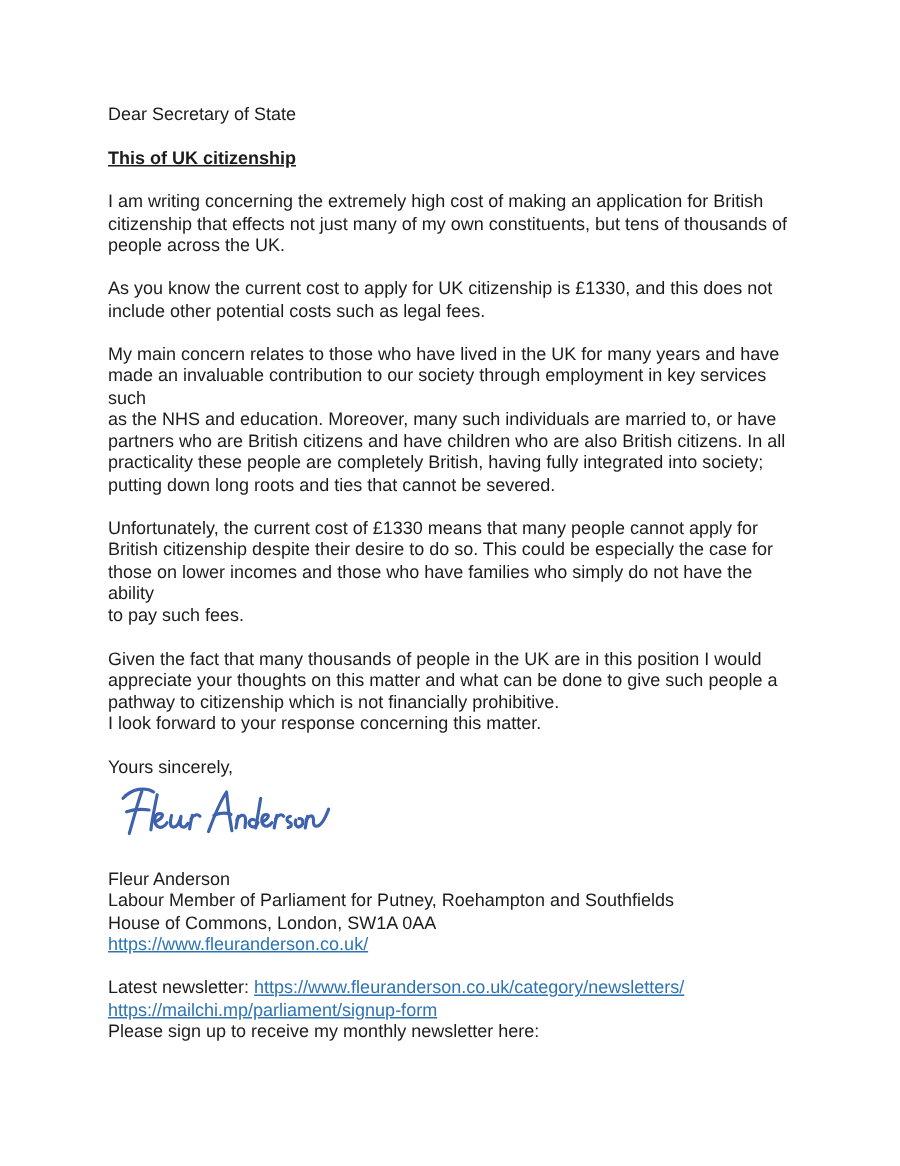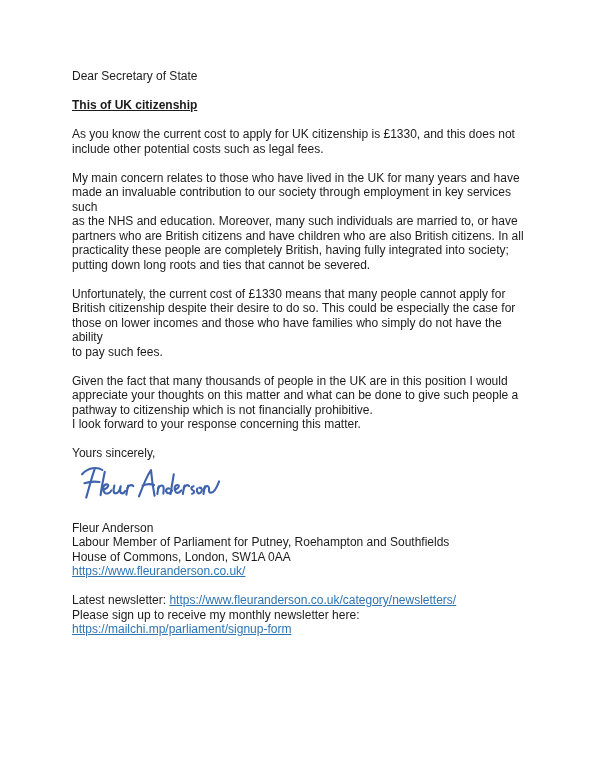--- a/index.html
+++ b/index.html
@@ -57,20 +57,23 @@
 </head>
 <body>
 
 <div class="page">
   <div class="letter">
 
     <div class="block">Dear Secretary of State</div>
 
     <div class="block subject">This of UK citizenship</div>
 
+    <div class="block">I am writing concerning the extremely high cost of making an application for British
+citizenship that effects not just many of my own constituents, but tens of thousands of
+people across the UK.</div>
     <div class="block">As you know the current cost to apply for UK citizenship is £1330, and this does not
 include other potential costs such as legal fees.</div>
     <div class="block">My main concern relates to those who have lived in the UK for many years and have
 made an invaluable contribution to our society through employment in key services such
 as the NHS and education. Moreover, many such individuals are married to, or have
 partners who are British citizens and have children who are also British citizens. In all
 practicality these people are completely British, having fully integrated into society;
 putting down long roots and ties that cannot be severed.</div>
     <div class="block">Unfortunately, the current cost of £1330 means that many people cannot apply for
 British citizenship despite their desire to do so. This could be especially the case for
@@ -128,18 +131,18 @@
       <div class="sig-line">House of Commons, London, SW1A 0AA</div>
       <div class="sig-line"><a href="#">https://www.fleuranderson.co.uk/</a></div>
     </div>
 
     <div style="height:14.5px;"></div>
 
     <div>
       <div class="footer-line">
         <span>Latest newsletter: </span><a href="#">https://www.fleuranderson.co.uk/category/newsletters/</a>
       </div>
+      <div class="footer-line"><a href="#">https://mailchi.mp/parliament/signup-form</a></div>
       <div class="footer-line">Please sign up to receive my monthly newsletter here:</div>
-      <div class="footer-line"><a href="#">https://mailchi.mp/parliament/signup-form</a></div>
     </div>
 
   </div>
 </div>
 
 </body></html>

